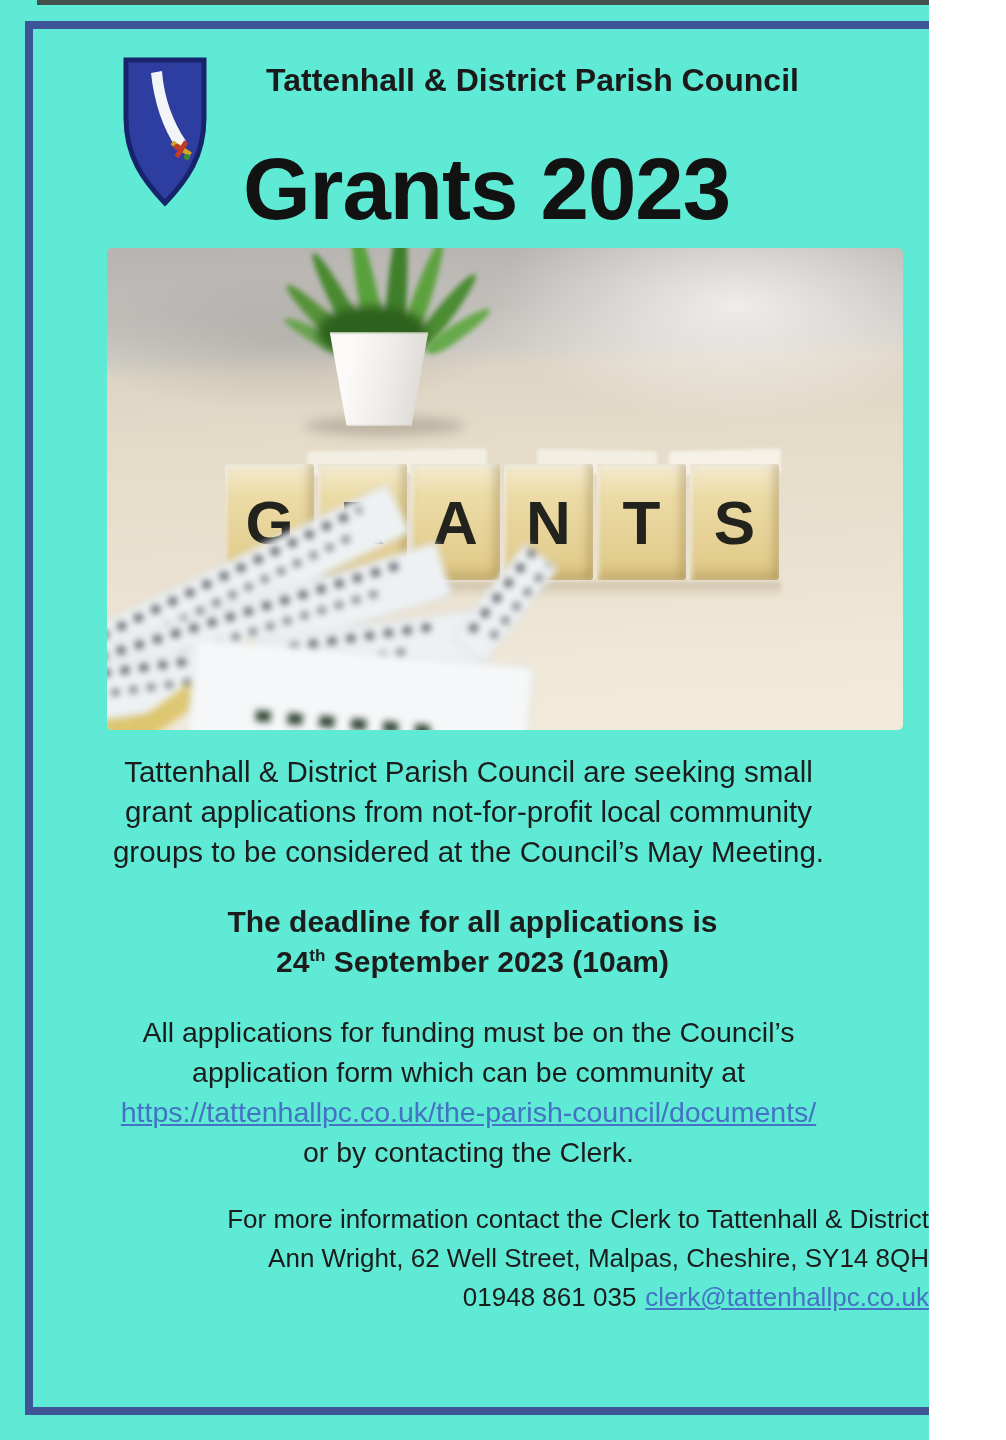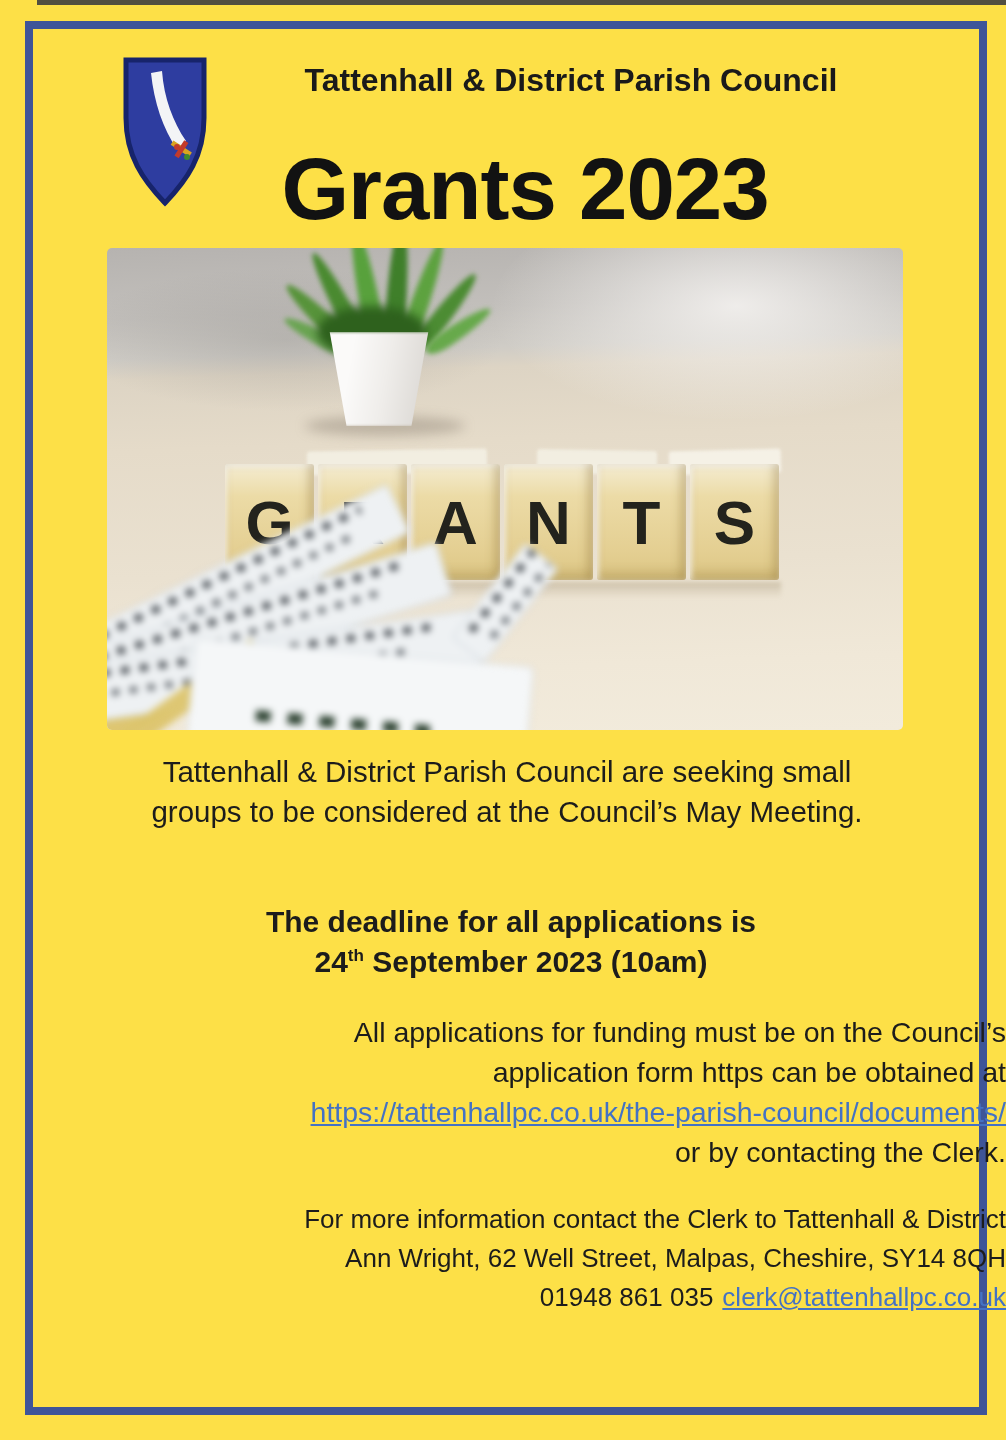--- a/index.html
+++ b/index.html
@@ -1,23 +1,23 @@
 <!DOCTYPE html>
 <html><head>
 <meta charset="utf-8">
 <style>
   * { margin: 0; padding: 0; box-sizing: border-box; }
   html, body { background: #ffffff; }
   body { font-family: "Liberation Sans", sans-serif; }
 
   .page {
     position: relative;
-    width: 1006px;
+    width: 929px;
     height: 1440px;
-    background: #fde047;
+    background: #5eead4;
     overflow: hidden;
   }
 
   
   .top-artifact {
     position: absolute;
     left: 37px; right: 0; top: 0; height: 5px;
     background: #3f3f3f;
     opacity: .9;
   }
@@ -199,21 +199,21 @@
   
   .para {
     position: absolute;
     left: 8px; right: 0;
     text-align: center;
     color: #1c1c1c;
   }
   .intro   { top: 752px;  font-size: 29.5px; line-height: 40px; }
   .deadline{ top: 902px;  font-size: 30px;   line-height: 40px; font-weight: bold; padding-left: 8px; }
   .deadline sup { font-size: 57%; line-height: 0; margin-top: 48px; }
-  .funding { top: 1012px; font-size: 28.5px; line-height: 40px; text-align: right; }
+  .funding { top: 1012px; font-size: 28.5px; line-height: 40px; }
   .footer  { top: 1200px; font-size: 26px;   line-height: 39px; text-align: right; }
   .footer .phone { margin-right: 9px; }
 
   a.doc-link {
     color: #4472c4;
     text-decoration-color: #4472c4;
     cursor: pointer;
   }
 </style>
 </head>
@@ -288,31 +288,32 @@
       <div class="bill dashed b2"></div>
       <div class="bill dashed b3"></div>
       <div class="bill dashed b5"></div>
       <div class="strip-yellow y2"></div>
       <div class="bill-big"></div>
     </div>
   </div>
 
   <div class="para intro">
     <div>Tattenhall &amp; District Parish Council are seeking small</div>
+    <div>grant applications from not-for-profit local community</div>
     <div>groups to be considered at the Council’s May Meeting.</div>
   </div>
 
   <div class="para deadline">
     <div>The deadline for all applications is</div>
     <div><span>24</span><sup>th</sup><span> September 2023 (10am)</span></div>
   </div>
 
   <div class="para funding">
     <div>All applications for funding must be on the Council’s</div>
-    <div>application form https can be obtained at</div>
+    <div>application form which can be community at</div>
     <div><a class="doc-link" href="#">https://tattenhallpc.co.uk/the-parish-council/documents/</a></div>
     <div>or by contacting the Clerk.</div>
   </div>
 
   <div class="para footer">
     <div>For more information contact the Clerk to Tattenhall &amp; District</div>
     <div>Ann Wright, 62 Well Street, Malpas, Cheshire, SY14 8QH</div>
     <div><span class="phone">01948 861 035</span><a class="doc-link" href="#">clerk@tattenhallpc.co.uk</a></div>
   </div>
 

